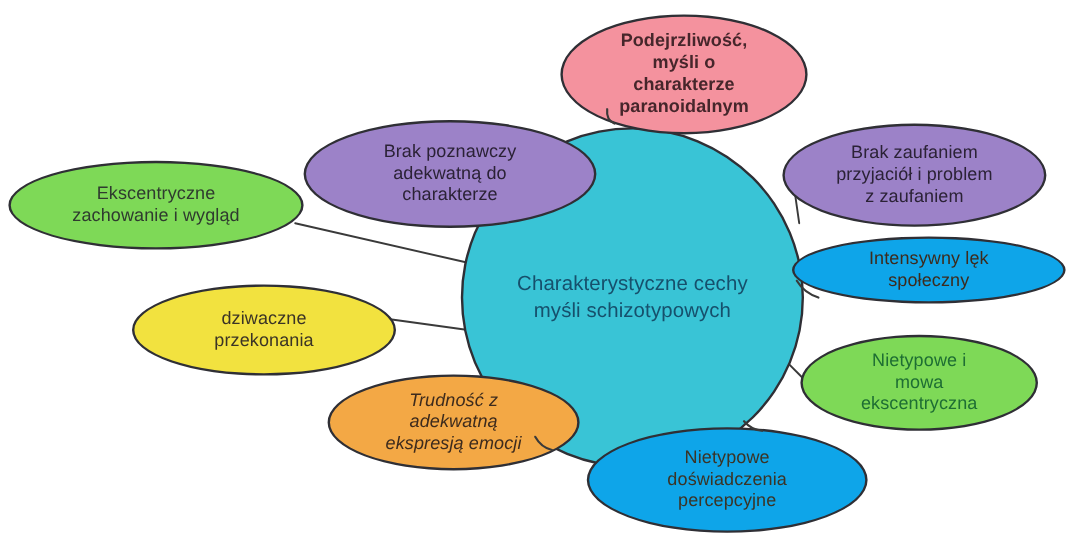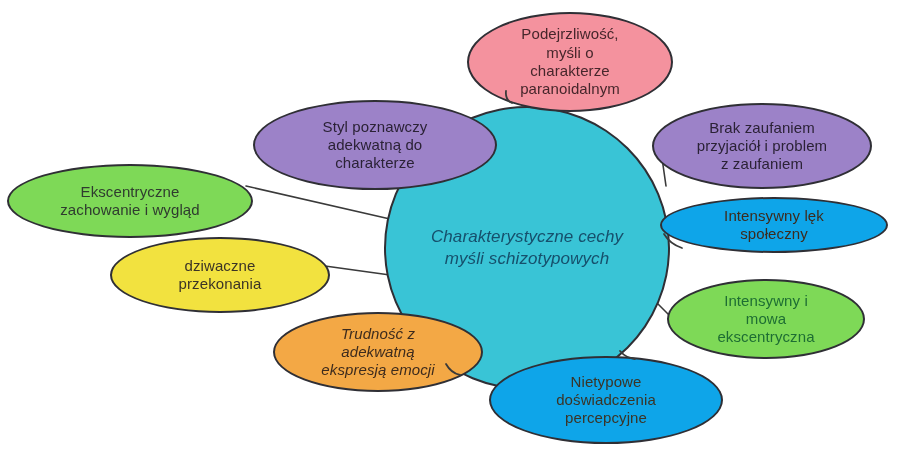--- a/index.html
+++ b/index.html
@@ -40,31 +40,30 @@
     z-index: 3;
   }
   .node .label {
     font-size: 15px;
     line-height: 1.22;
     letter-spacing: 0.1px;
   }
   .node .ln { display: block; }
   .center-node {
     z-index: 2;
-    font-style: italic;
   }
   .center-node .label {
     font-size: 17px;
     line-height: 1.3;
   }
   
   .g-center        { left: 384px; top: 106px; width: 286px; height: 284px; }
   .g-pink          { left: 467px; top:  12px; width: 206px; height: 100px; }
   .g-purple-left   { left: 253px; top: 100px; width: 244px; height:  90px; }
-  .g-green-left    { left:   7px; top: 164px; width: 246px; height:  74px; }
+  .g-green-left    { left:   7px; top: 134px; width: 246px; height:  74px; }
   .g-yellow-left   { left: 110px; top: 237px; width: 220px; height:  76px; }
   .g-orange-bl     { left: 273px; top: 312px; width: 210px; height:  80px; }
   .g-yellow-bottom { left: 489px; top: 356px; width: 234px; height:  88px; }
   .g-green-right   { left: 667px; top: 279px; width: 198px; height:  80px; }
   .g-orange-right  { left: 660px; top: 197px; width: 228px; height:  56px; }
   .g-purple-right  { left: 652px; top: 103px; width: 220px; height:  86px; }
 </style>
 </head>
 <body>
 
@@ -78,31 +77,31 @@
   </svg>
 
   <div class="node center-node g-center" style="background-color: rgb(57, 196, 214);">
     <div class="label" style="color: rgb(22, 80, 108);">
       <span class="ln">Charakterystyczne cechy</span>
       <span class="ln">myśli schizotypowych</span>
     </div>
   </div>
 
   <div class="node g-pink" style="background-color: rgb(244, 146, 158);">
-    <div class="label" style="color: rgb(70, 38, 43);">
+    <div class="label" style="color: rgb(70, 38, 43); font-weight: bold;">
       <span class="ln">Podejrzliwość,</span>
       <span class="ln">myśli o</span>
       <span class="ln">charakterze</span>
       <span class="ln">paranoidalnym</span>
     </div>
   </div>
 
   <div class="node g-purple-left" style="background-color: rgb(156, 130, 200);">
     <div class="label" style="color: rgb(43, 34, 54);">
-      <span class="ln">Styl poznawczy</span>
+      <span class="ln">Brak poznawczy</span>
       <span class="ln">adekwatną do</span>
       <span class="ln">charakterze</span>
     </div>
   </div>
 
   <div class="node g-green-left" style="background-color: rgb(126, 217, 87);">
     <div class="label" style="color: rgb(47, 59, 47);">
       <span class="ln">Ekscentryczne</span>
       <span class="ln">zachowanie i wygląd</span>
     </div>
@@ -126,21 +125,21 @@
   <div class="node g-yellow-bottom" style="background-color: #0ea5e9;">
     <div class="label" style="color: rgb(59, 52, 38);">
       <span class="ln">Nietypowe</span>
       <span class="ln">doświadczenia</span>
       <span class="ln">percepcyjne</span>
     </div>
   </div>
 
   <div class="node g-green-right" style="background-color: rgb(126, 217, 87);">
     <div class="label" style="color: rgb(30, 110, 51);">
-      <span class="ln">Intensywny i</span>
+      <span class="ln">Nietypowe i</span>
       <span class="ln">mowa</span>
       <span class="ln">ekscentryczna</span>
     </div>
   </div>
 
   <div class="node g-orange-right" style="background-color: #0ea5e9;">
     <div class="label" style="color: rgb(61, 43, 29);">
       <span class="ln">Intensywny lęk</span>
       <span class="ln">społeczny</span>
     </div>

